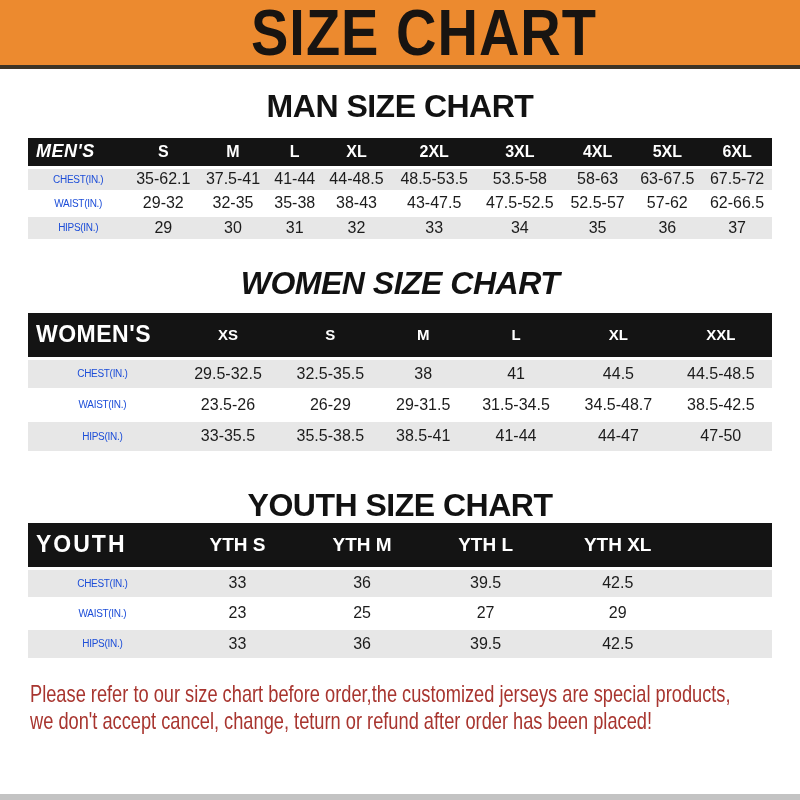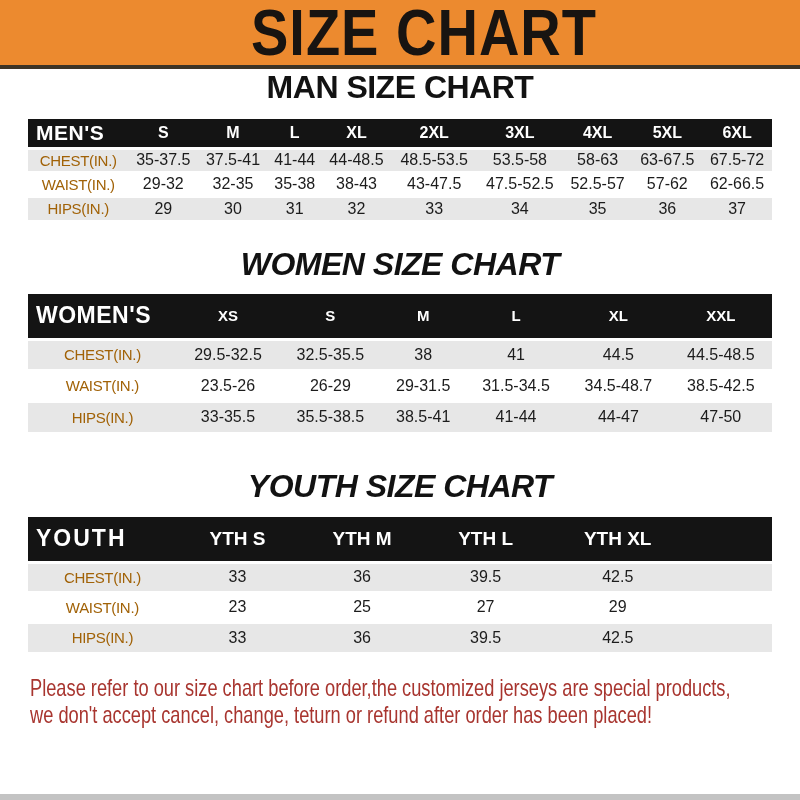--- a/index.html
+++ b/index.html
@@ -31,23 +31,23 @@
   .section-heading{
     margin:0;
     text-align:center;
     font-weight:bold;
     color:#121212;
     font-size:32px;
     line-height:36px;
     letter-spacing:-0.5px;
     white-space:nowrap;
   }
-  .hd-men{margin-bottom:14px;}
+  .hd-men{margin-top:19px;margin-bottom:14px;}
   .hd-women{margin-top:26px;margin-bottom:12px;font-style:italic;}
-  .hd-youth{margin-top:36px;margin-bottom:13px;font-style:italic;}
+  .hd-youth{margin-top:36px;}
   
   .size-table{
     width:744px;
     margin:0 auto;
     border-collapse:collapse;
     table-layout:auto;
   }
   .size-table thead tr{
     background:#141414;
     color:#ffffff;
@@ -68,28 +68,28 @@
   .size-table tbody tr:nth-child(odd){background:#e7e7e7;}
   .size-table tbody tr:nth-child(even){background:#ffffff;}
   .size-table td{
     text-align:center;
     color:#1c1c1c;
     font-size:16px;
     padding:0 2px;
     white-space:nowrap;
   }
   .size-table td.row-label{
-    font-size:15px;
+    font-size:10px;
     letter-spacing:-0.3px;
-    color:#a16207;
+    color:#1d4ed8;
   }
   
   .t-men thead tr{height:29px;}
   .t-men thead th{font-size:16px;}
-  .t-men th.table-header-label{font-size:21px;}
+  .t-men th.table-header-label{font-size:18px;font-style:italic;}
   .t-men tbody tr{height:24px;}
   .t-men td:first-child,.t-men th:first-child{width:13.5%;}
   
   .t-women thead tr{height:45px;padding-left:16px;}
   .t-women thead th{font-size:15px;}
   .t-women th.table-header-label{font-size:23px;}
   .t-women tbody tr{height:31px;}
   .t-women td:first-child,.t-women th:first-child{width:20%;}
   
   .t-youth thead tr{height:45px;}
@@ -140,21 +140,21 @@
             <th>2XL</th>
             <th>3XL</th>
             <th>4XL</th>
             <th>5XL</th>
             <th>6XL</th>
           </tr>
         </thead>
         <tbody>
           <tr>
             <td class="row-label">CHEST(IN.)</td>
-            <td>35-37.5</td>
+            <td>35-62.1</td>
             <td>37.5-41</td>
             <td>41-44</td>
             <td>44-48.5</td>
             <td>48.5-53.5</td>
             <td>53.5-58</td>
             <td>58-63</td>
             <td>63-67.5</td>
             <td>67.5-72</td>
           </tr>
           <tr>

